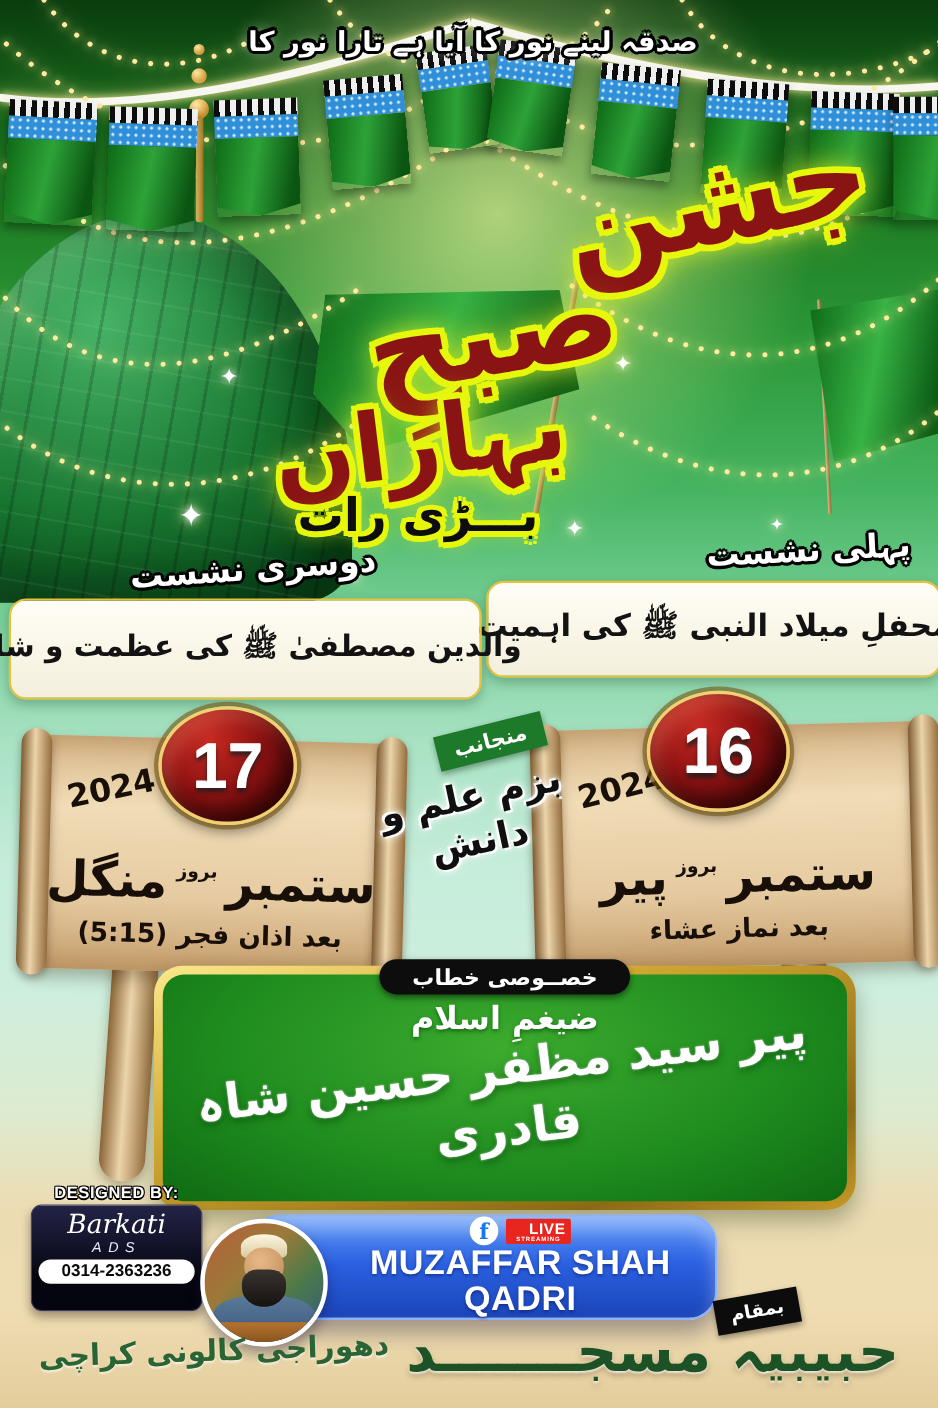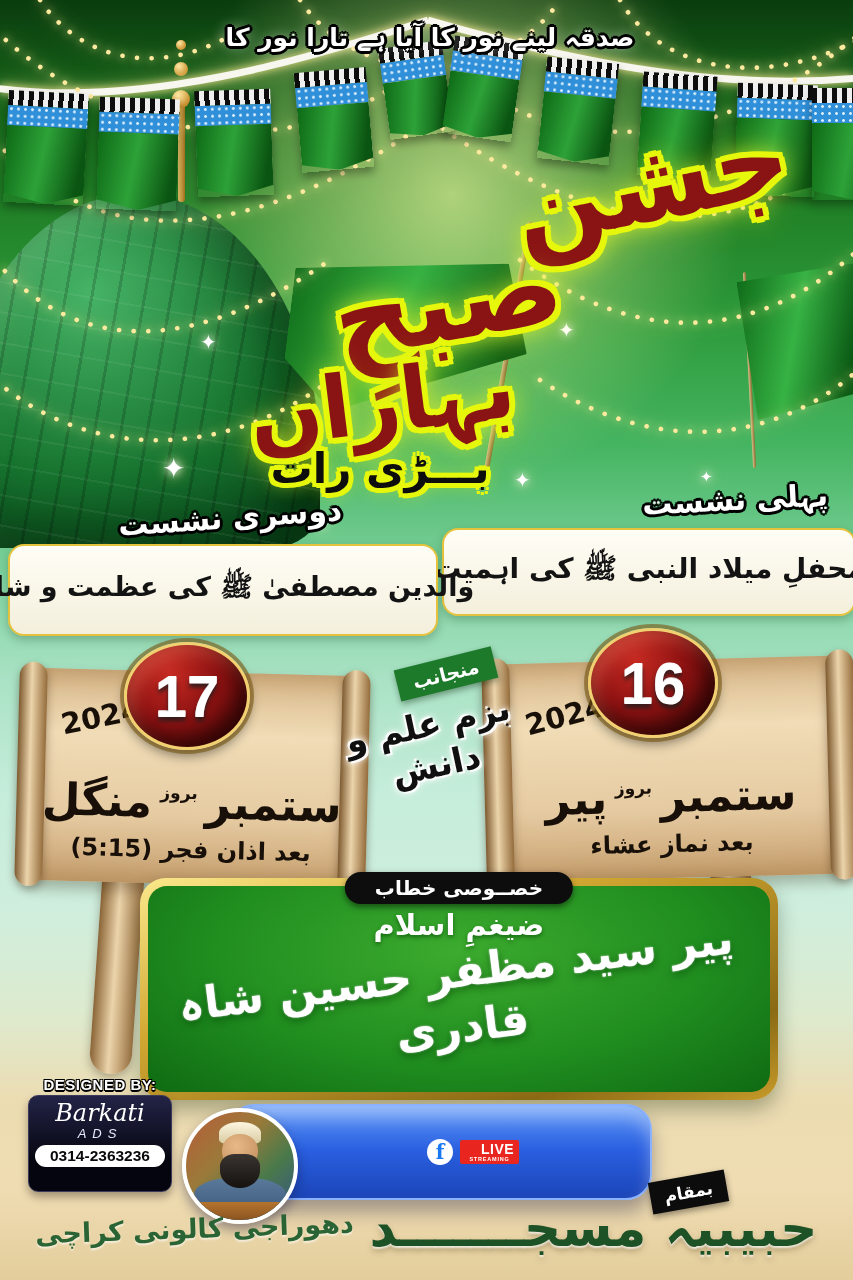--- a/index.html
+++ b/index.html
@@ -98,21 +98,21 @@
   .ya{left:34px;top:36px;} .yb{left:34px;top:30px;}
   .d-time{font-size:24px;font-weight:bold;margin-top:8px;white-space:nowrap;}
   .num-circle{z-index:6;border-radius:50%;display:flex;align-items:center;justify-content:center;
     background:radial-gradient(circle at 36% 28%,#c62a22,#8c1212 45%,#5c0909 80%);
     border:3px solid #f0d070;
     box-shadow:0 0 0 4px rgba(120,86,16,.6),0 6px 12px rgba(0,0,0,.45),
       inset -8px -10px 18px rgba(0,0,0,.5),inset 8px 10px 14px rgba(255,130,100,.35);
     color:#fff;font-size:58px;font-weight:bold;font-family:"Liberation Sans",sans-serif;
     text-shadow:0 4px 4px rgba(30,30,30,.85),0 -1px 0 #fff;}
   .num-a{left:588px;top:628px;width:124px;height:104px;}
-  .num-b{left:124px;top:642px;width:120px;height:102px;}
+  .num-b{left:144px;top:642px;width:120px;height:102px;}
   
   .org-tag{left:396px;top:658px;z-index:5;transform:rotate(-14deg);background:#1d7a2a;color:#fff;
     font-size:19px;font-weight:bold;padding:5px 16px;direction:rtl;box-shadow:0 3px 6px rgba(0,30,0,.4);}
   .org-name{left:348px;top:704px;width:168px;z-index:5;transform:rotate(-12deg);direction:rtl;
     text-align:center;font-size:34px;font-weight:bold;color:#101010;line-height:1.2;
     text-shadow:0 0 6px #fff,0 0 10px #fff,2px 2px 0 rgba(255,255,255,.9),-2px -2px 0 rgba(255,255,255,.9);}
   
   .tail{z-index:2;width:42px;background:linear-gradient(90deg,#8a6436,#ecd4aa 45%,#9c7444);
     border-radius:20px;box-shadow:0 4px 10px rgba(40,20,0,.3);}
   .tail.l{left:96px;top:862px;height:212px;transform:rotate(4deg);}
@@ -126,21 +126,21 @@
     display:flex;flex-direction:column;align-items:center;}
   .speaker-pill{position:absolute;top:-14px;left:50%;transform:translateX(-50%);background:#0d0d0d;
     color:#fff;font-size:20px;font-weight:bold;padding:4px 30px;border-radius:22px;direction:rtl;
     white-space:nowrap;box-shadow:0 3px 6px rgba(0,0,0,.5);}
   .honorific{margin-top:22px;color:#fff;font-size:29px;font-weight:bold;direction:rtl;
     text-shadow:0 2px 4px rgba(0,60,0,.6);}
   .speaker-name{width:560px;margin-top:2px;transform:rotate(-7deg);direction:rtl;text-align:center;
     color:#fff;font-size:44px;font-weight:bold;line-height:1.25;
     text-shadow:0 3px 8px rgba(0,70,0,.65),0 0 2px #fff;}
   
-  .designed{left:28px;top:1076px;width:144px;z-index:5;text-align:center;
+  .designed{left:28px;top:1076px;width:156px;z-index:5;text-align:center;
     font-family:"Liberation Sans",sans-serif;}
   .designed-heading{font-size:15px;font-weight:bold;color:#fff;letter-spacing:.5px;
     text-shadow:-1px -1px 0 #000,1px -1px 0 #000,-1px 1px 0 #000,1px 1px 0 #000,0 2px 0 #000;}
   .designed-box{margin-top:2px;background:linear-gradient(180deg,#232347,#05050f 70%);
     border:1px solid #3a3a5a;border-radius:10px;padding:5px 6px 24px;box-shadow:0 5px 9px rgba(20,10,0,.35);}
   .brand{font-family:"DejaVu Serif",serif;font-style:italic;font-size:24px;color:#fff;line-height:1;}
   .brand-sub{font-family:Liberation Sans, sans-serif;font-style:italic;font-size:13px;color:#e8e8ff;
     letter-spacing:6px;margin-top:1px;}
   .phone-pill{margin-top:4px;background:#fff;border-radius:11px;font-size:15.5px;font-weight:bold;
     color:#0a0a0a;padding:2px 2px;}
@@ -351,20 +351,21 @@
       <div class="av-desk"></div>
     </div>
     <div class="bcontent">
       <div class="brow1">
         <div class="fb-circle">f</div>
         <div class="live-badge">
           <div class="live-word">LIVE</div>
           <div class="streaming-word">STREAMING</div>
         </div>
       </div>
+      <div class="bline2">MUZAFFAR SHAH QADRI</div>
     </div>
   </div>
 
   <div class="abs venue-tag">بمقام</div>
   <div class="abs venue-line">
     <span class="masjid">حبیبیہ مسجـــــــد</span>
     <span class="area">دھوراجی کالونی کراچی</span>
   </div>
 
 </div>

